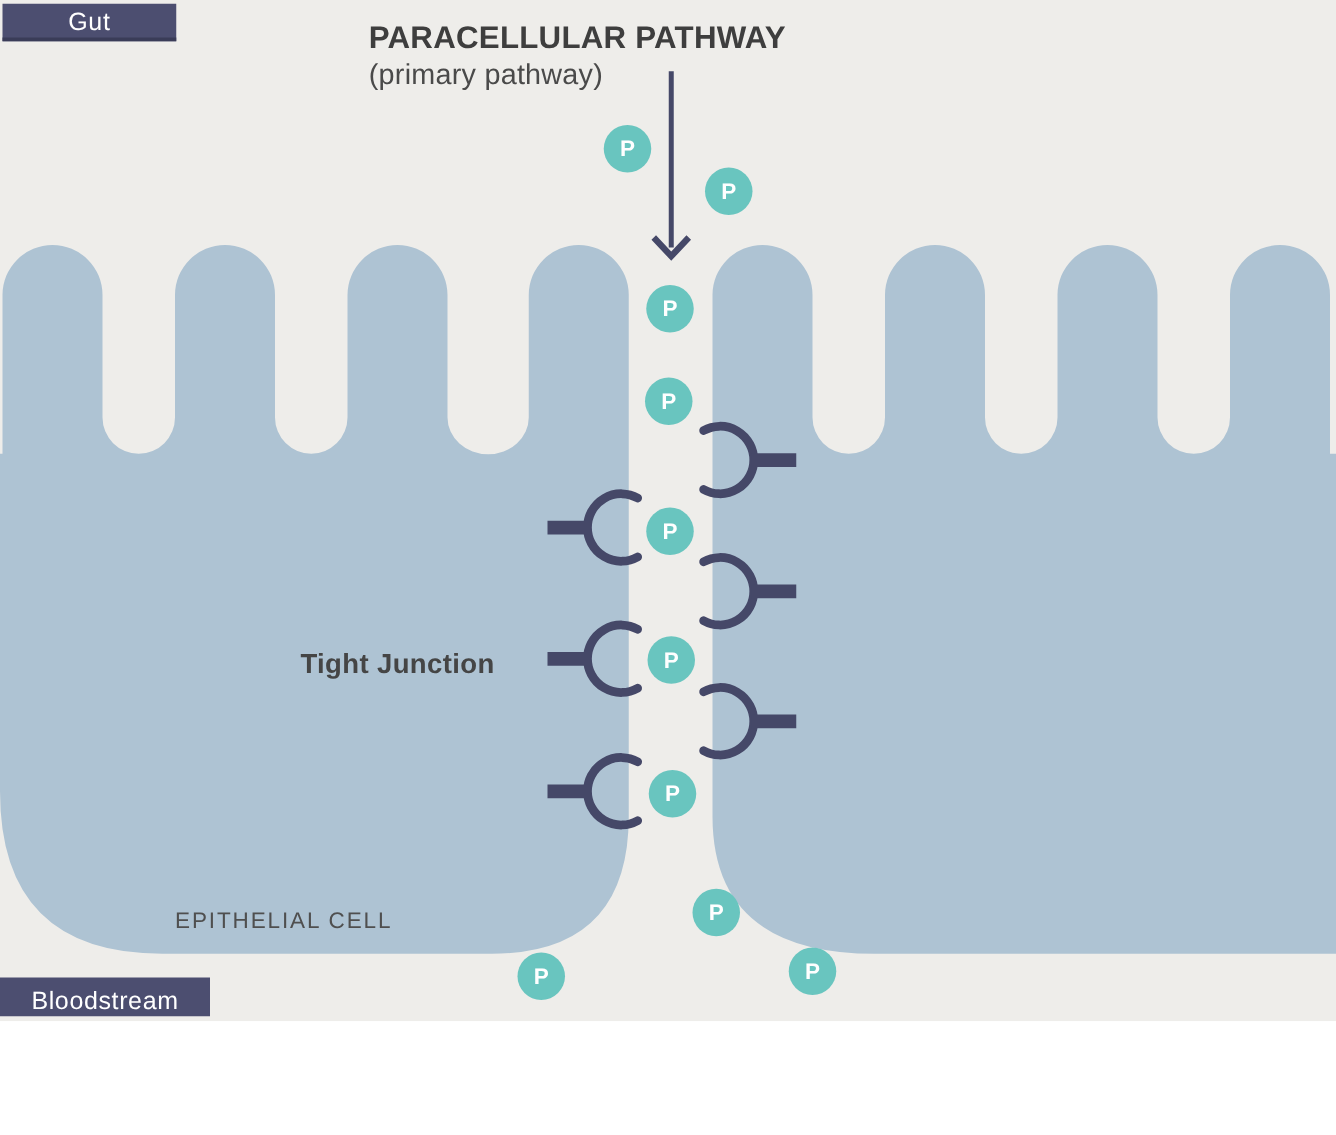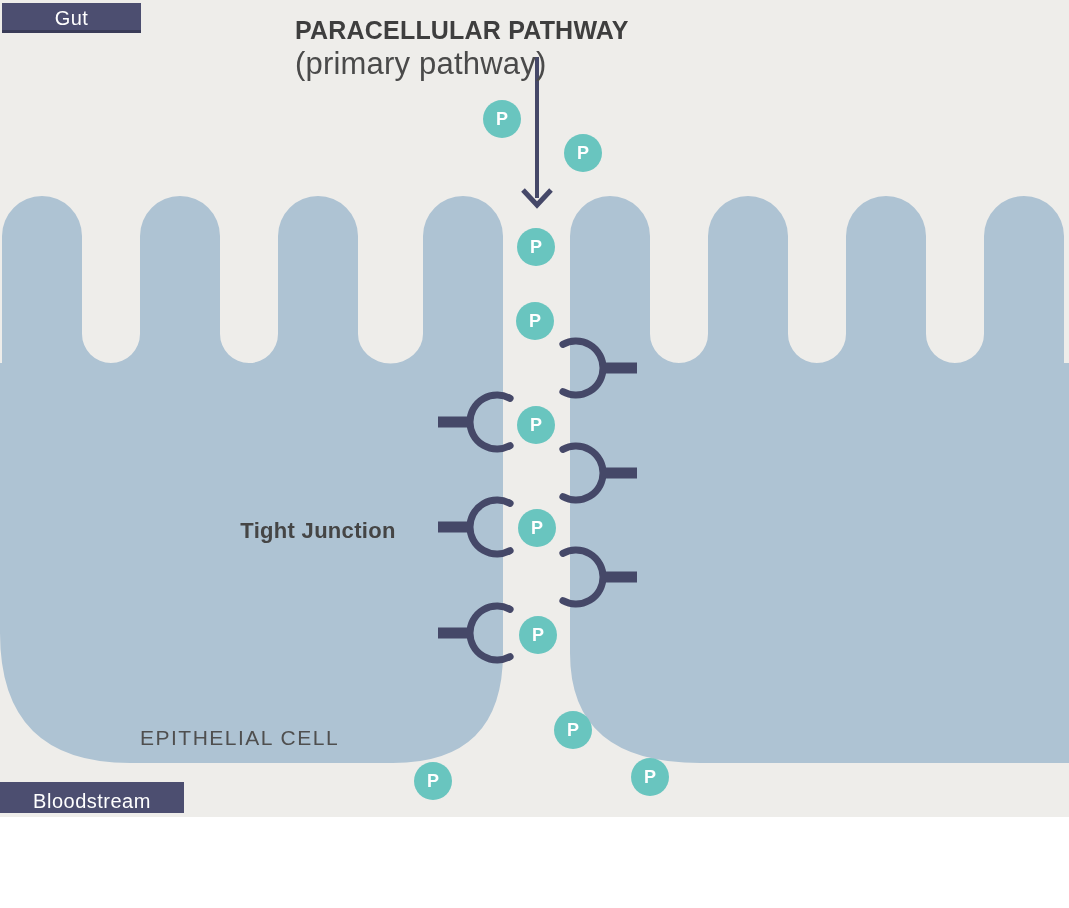--- a/index.html
+++ b/index.html
@@ -12,33 +12,33 @@
     background:var(--bg,#eeedea);overflow:hidden;
   }
   .diagram svg{position:absolute;left:0;top:0;}
   
   .tag-box{
     position:absolute;background:var(--navy,#4c4e70);color:#fff;
     display:flex;align-items:flex-end;justify-content:center;
     font-size:20px;letter-spacing:.5px;
   }
   .gut-box{left:2px;top:3px;width:139px;height:27px;border-bottom:3px solid #3a3c58;}
-  .blood-box{left:0;top:782px;width:184px;height:31px;}
+  .blood-box{left:0;top:782px;width:168px;height:31px;}
   
   .title-block{position:absolute;left:295px;top:16px;color:#3e3e3e;}
   .title-main{font-size:25px;font-weight:bold;letter-spacing:.2px;color:#3e3e3e;}
-  .title-sub{font-size:31px;font-weight:normal;color:#4a4a4a;margin-top:1px;letter-spacing:.2px;}
+  .title-sub{font-size:23px;font-weight:normal;color:#4a4a4a;margin-top:1px;letter-spacing:.2px;}
   
   .tj-label{
     position:absolute;left:230px;top:518px;width:176px;text-align:center;
     font-size:22px;font-weight:bold;color:#454545;letter-spacing:.3px;
   }
   .epi-label{
     position:absolute;left:140px;top:726px;
-    font-size:21px;color:#4f4f4f;letter-spacing:1.5px;font-weight:normal;
+    font-size:18px;color:#4f4f4f;letter-spacing:1.5px;font-weight:normal;
   }
   
   .p-marker{
     position:absolute;width:38px;height:38px;border-radius:50%;
     background:var(--teal,#69c5bf);color:#fff;
     display:flex;align-items:center;justify-content:center;
     font-size:18px;font-weight:bold;
   }
   
   .legend{position:absolute;left:0;top:817px;width:1069px;height:91px;background:#fff;}

